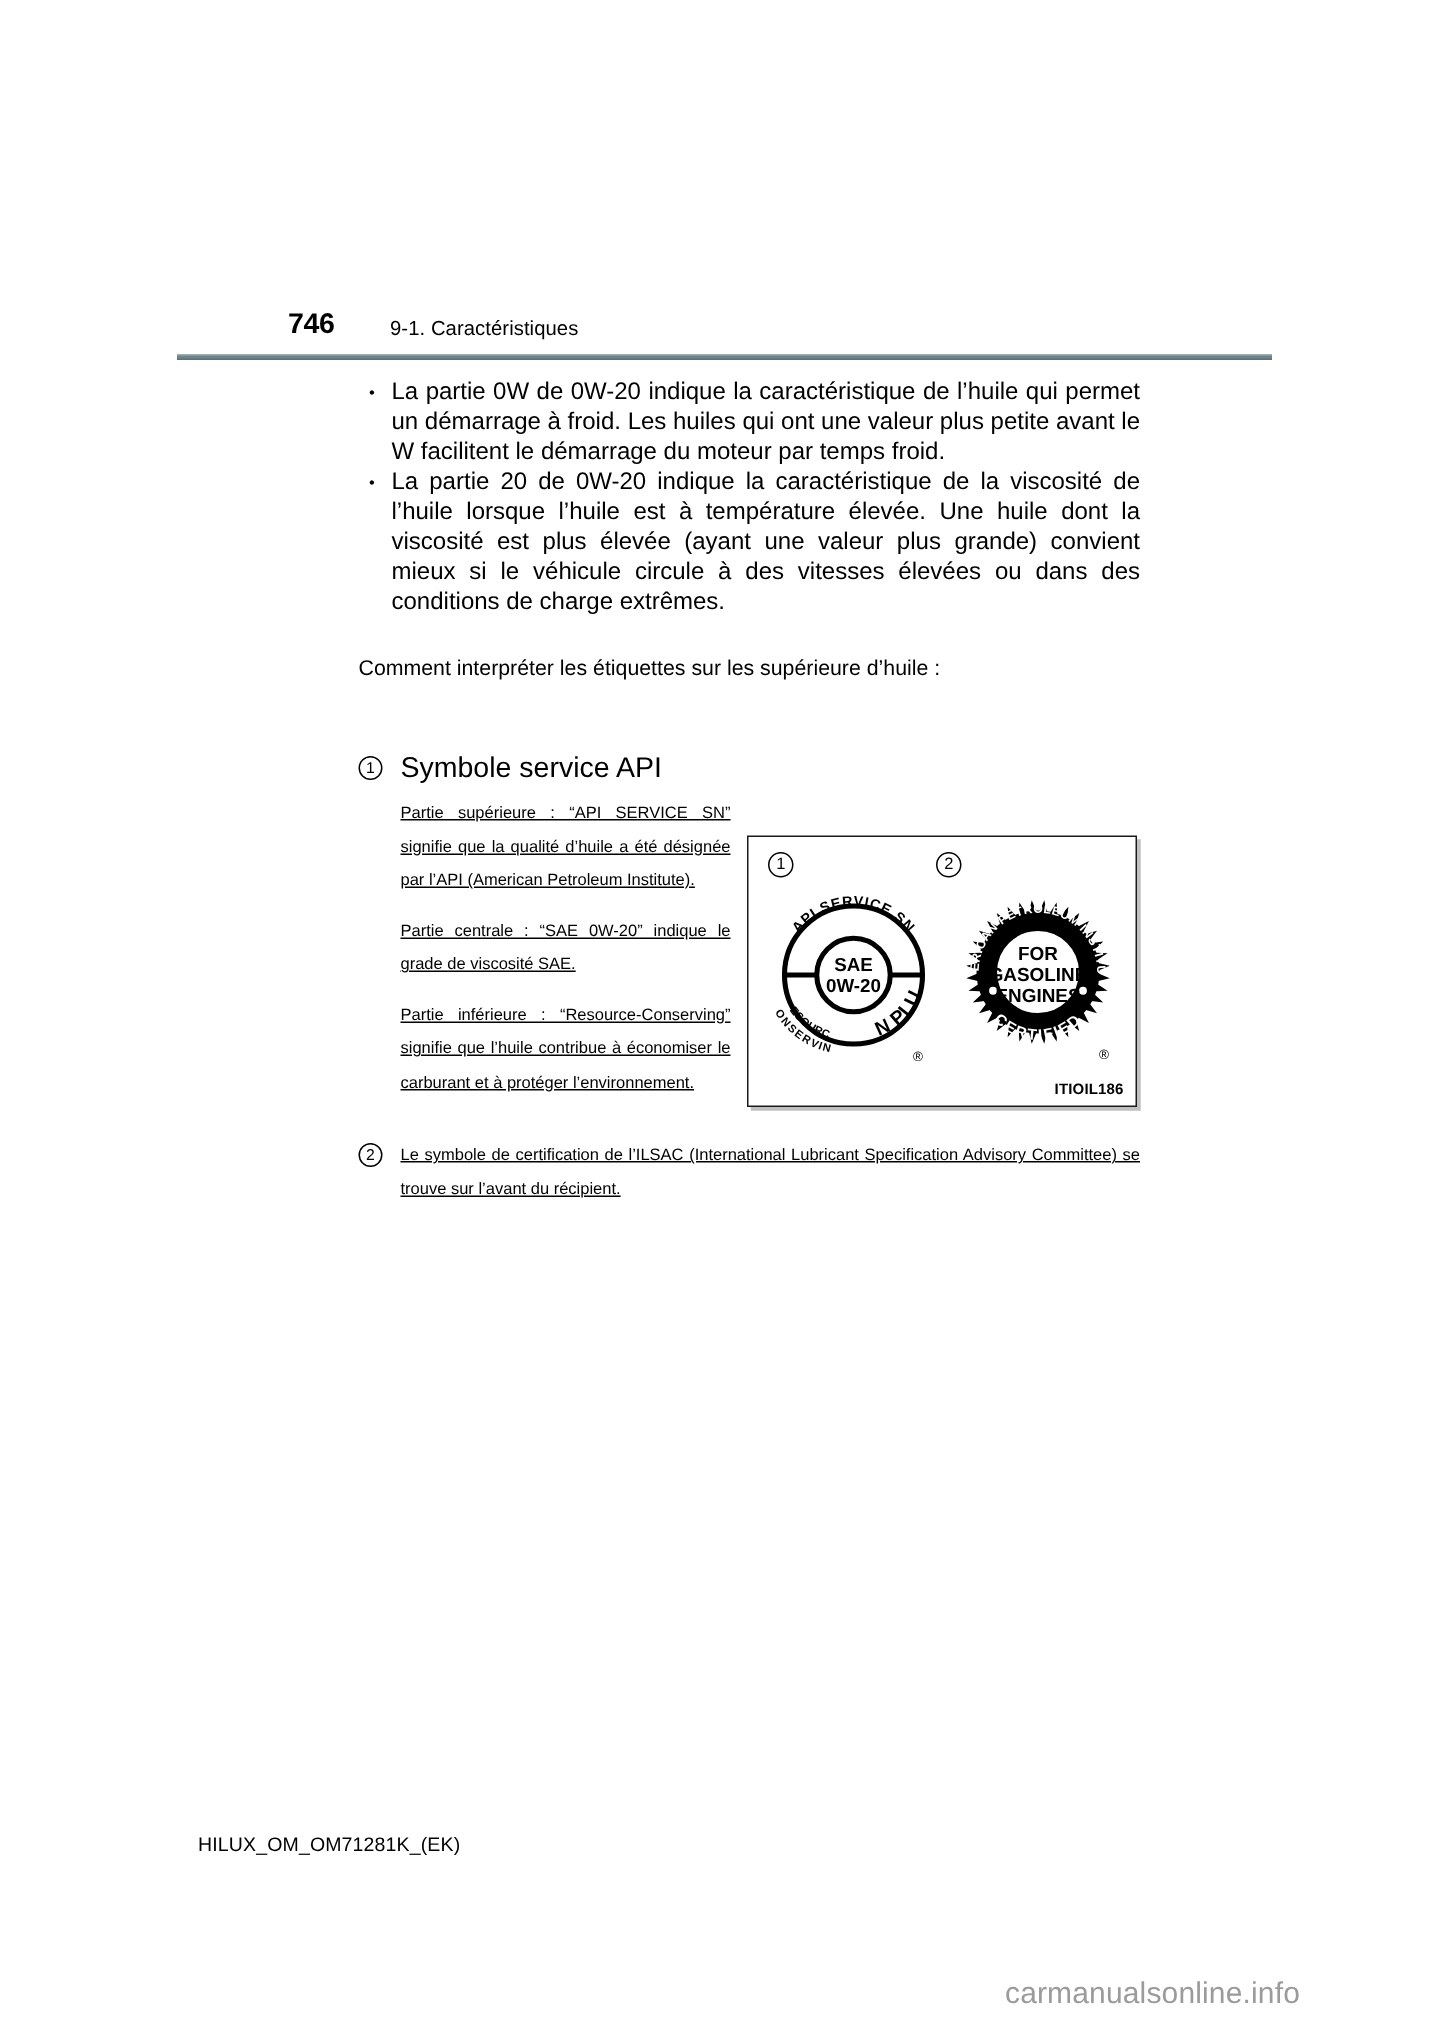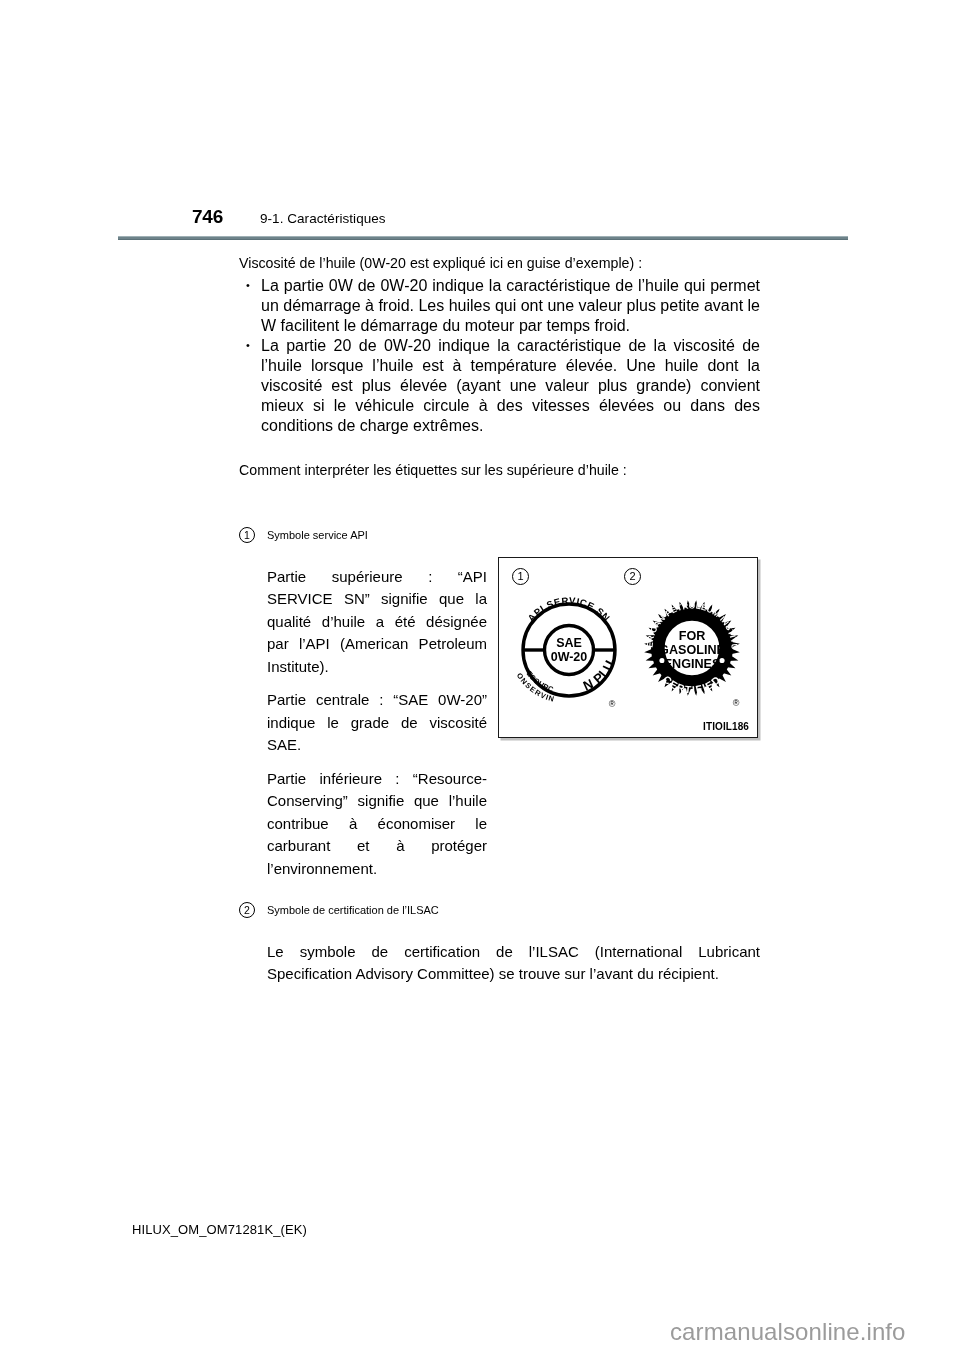--- a/index.html
+++ b/index.html
@@ -110,28 +110,29 @@
     width: 16px;
     height: 16px;
     border: 1.1px solid #000;
     border-radius: 50%;
     font-size: 10.5px;
     line-height: 14px;
     text-align: center;
     font-family: "Liberation Sans", sans-serif;
   }
   .num-head {
+    font-size: 19px;
+    line-height: 23.6px;
+  }
+  .num-body {
     font-size: 11px;
-    line-height: 23.6px;
-  }
-  .num-body {
-    font-size: 15px;
     line-height: 22.5px;
     text-align: justify;
-    margin-top: 18px;
+    margin-top: 7px;
+    text-decoration: underline;
   }
   .num-body p { margin: 0 0 11px 0; }
   .num-body p:last-child { margin-bottom: 0; }
 
   
   .two-col {
     position: relative;
   }
   .left-col {
     width: 248px;
@@ -191,40 +192,39 @@
     position: absolute;
     left: 132px;
     top: 1222px;
     font-size: 13px;
     letter-spacing: 0.1px;
   }
   .watermark {
     position: absolute;
     left: 670px;
     top: 1318px;
-    font-size: 24px;
+    font-size: 20px;
     color: #9b9b9b;
     letter-spacing: 0.1px;
     font-family: "Liberation Sans", sans-serif;
   }
 </style>
 </head>
 <body>
 
 <div class="page">
 
   <div class="header">
     <div class="page-number">746</div>
     <div class="section-title">9-1. Caractéristiques</div>
   </div>
   <div class="header-rule"></div>
 
   <div class="content">
 
-    <p class="para lead">Viscosité de l’huile (0W-20 est expliqué ici en guise d’exemple) :</p>
 
     <ul class="bullets">
       <li>La partie 0W de 0W-20 indique la caractéristique de l’huile qui permet un démarrage à froid. Les huiles qui ont une valeur plus petite avant le W facilitent le démarrage du moteur par temps froid.</li>
       <li>La partie 20 de 0W-20 indique la caractéristique de la viscosité de l’huile lorsque l’huile est à température élevée. Une huile dont la viscosité est plus élevée (ayant une valeur plus grande) convient mieux si le véhicule circule à des vitesses élevées ou dans des conditions de charge extrêmes.</li>
     </ul>
 
     <div class="gap-lg"></div>
     <p class="para lead">Comment interpréter les étiquettes sur les supérieure d’huile :</p>
 
     <div class="gap-md"></div>
@@ -240,21 +240,20 @@
           <p>Partie centrale : “SAE 0W-20” indique le grade de viscosité SAE.</p>
           <p>Partie inférieure : “Resource-Conserving” signifie que l’huile contribue à économiser le carburant et à protéger l’environnement.</p>
         </div>
       </div>
     </div>
 
     <div class="gap-md"></div>
 
     <div class="num-item">
       <span class="circle-num">2</span>
-      <div class="num-head">Symbole de certification de l’ILSAC</div>
       <div class="num-body">
         <p>Le symbole de certification de l’ILSAC (International Lubricant Specification Advisory Committee) se trouve sur l’avant du récipient.</p>
       </div>
     </div>
 
   </div>
 
   <div class="figure">
 
     <div class="fig-label one">1</div>

